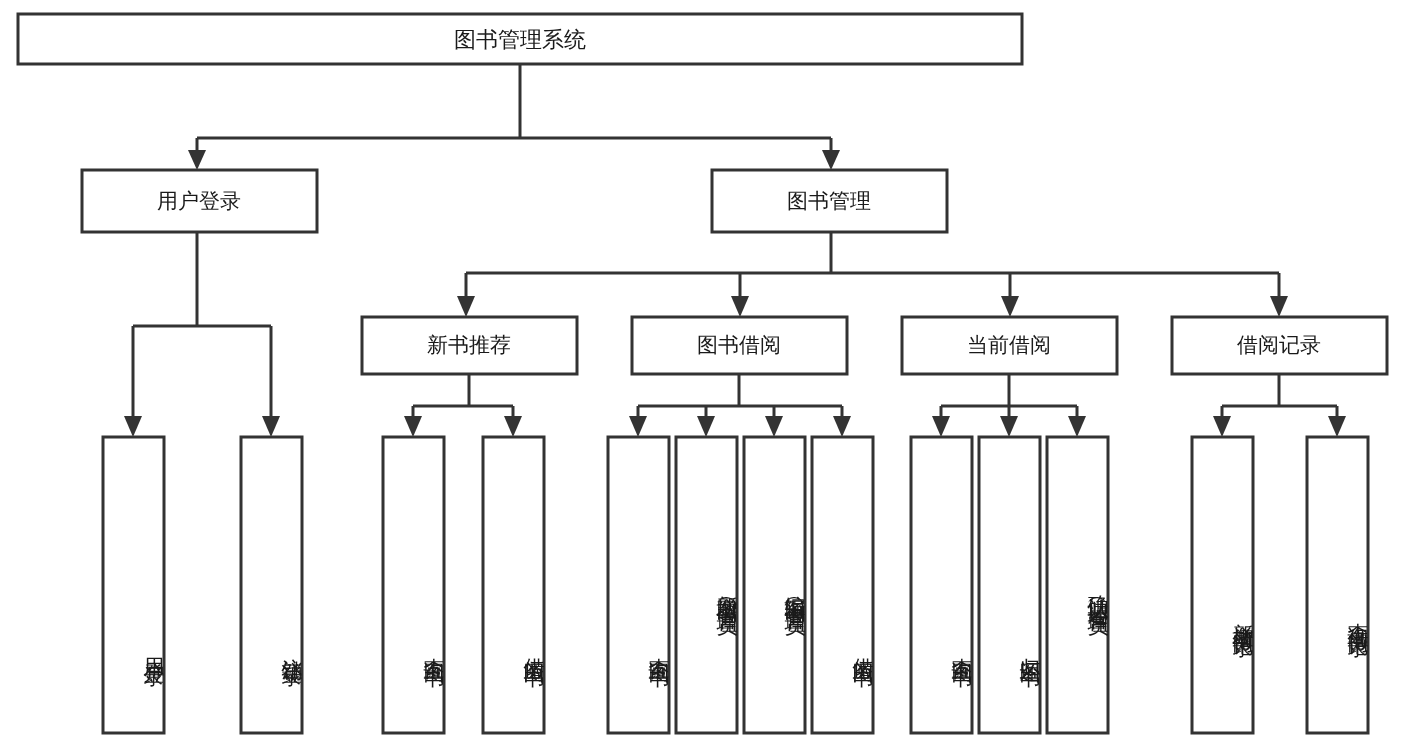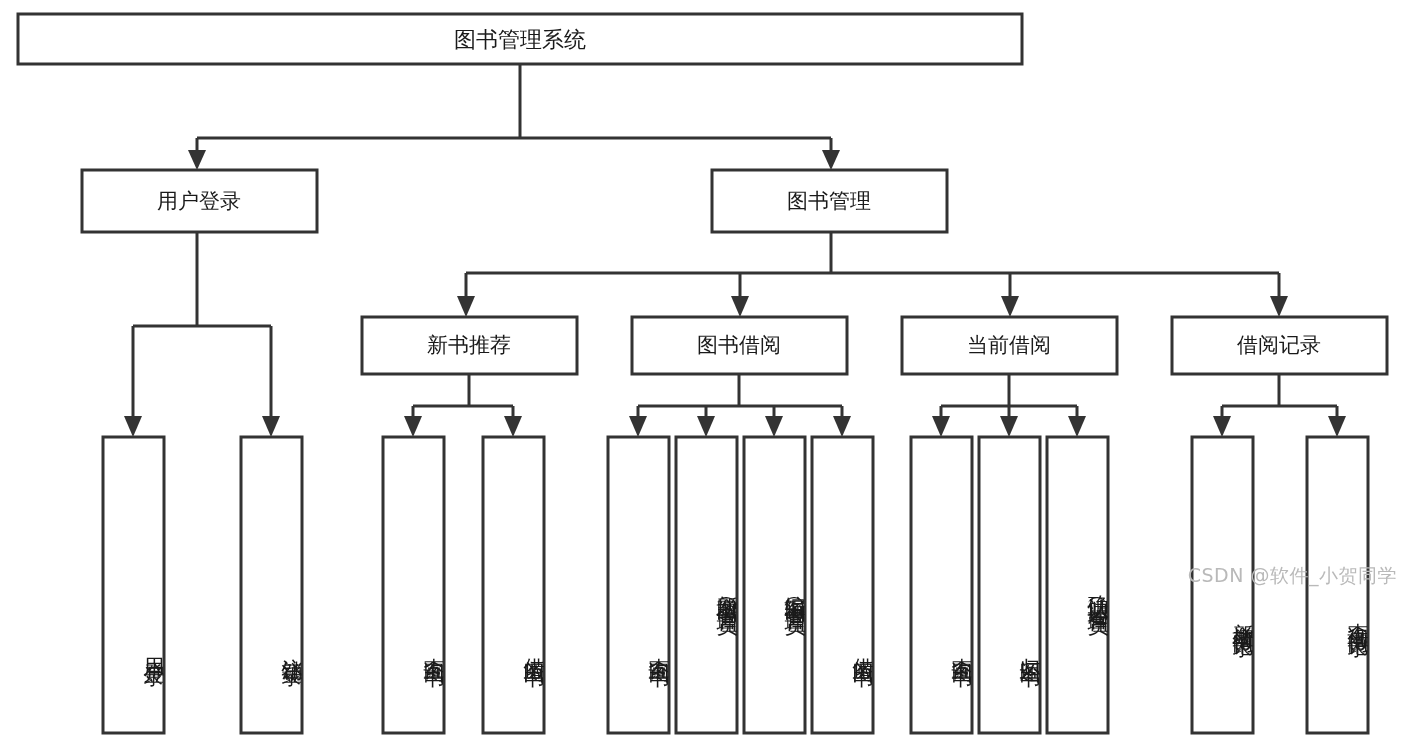--- a/index.html
+++ b/index.html
@@ -213,15 +213,14 @@
   <div class="leaf-label" style="left:911px; top:437px; width:61px; height:296px; padding-top:62px;">查询图书</div>
 
   <div class="leaf-label" style="left:979px; top:437px; width:61px; height:296px; padding-top:62px;">归还图书</div>
 
   <div class="leaf-label" style="left:1047px; top:437px; width:61px; height:296px; padding-top:6px;">确认归还（管理员）</div>
 
   <div class="leaf-label" style="left:1192px; top:437px; width:61px; height:296px; padding-top:30px;">新增借阅记录</div>
 
   <div class="leaf-label" style="left:1307px; top:437px; width:61px; height:296px; padding-top:30px;">查询借阅记录</div>
 
-  <div class="watermark">CSDN @软件_小贺同学</div>
 
 </div>
 
 </body></html>

